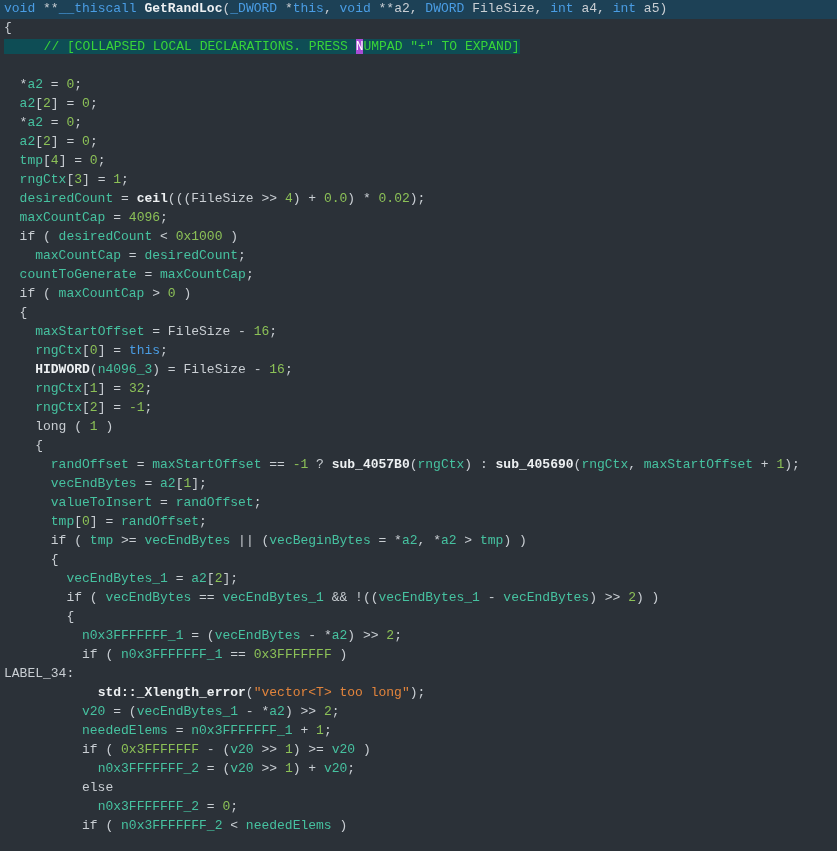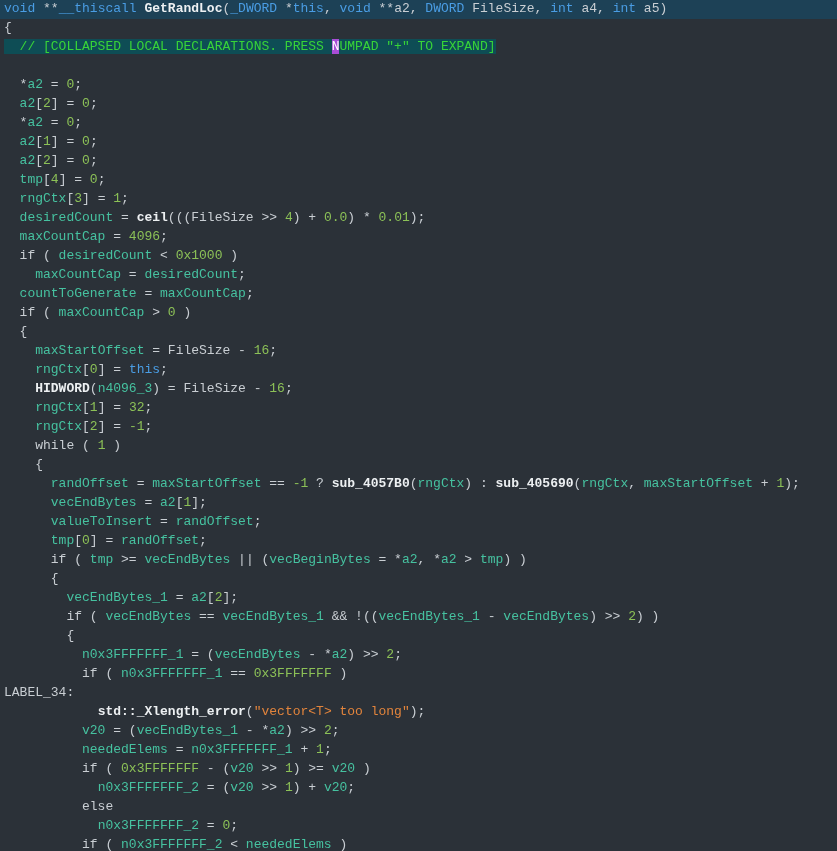--- a/index.html
+++ b/index.html
@@ -10,58 +10,57 @@
   .editor{
     width:837px;height:851px;box-sizing:border-box;overflow:hidden;
     background:var(--bg);
     font-family:"Liberation Mono","DejaVu Sans Mono",monospace;
     font-size:13px;line-height:18.1px;
     color:var(--plain);
     cursor:text;
   }
   .cl{height:19px;white-space:pre;padding-left:4px;}
   .hl-sig{background:var(--sigband);}
-  .band{background:var(--cmtband);display:inline;}
+  .band{background:var(--cmtband);display:inline;padding-left:24px;}
   .tk-k{color:var(--kw);}
   .tk-v{color:var(--var);}
   .tk-n{color:var(--num);}
   .tk-s{color:var(--str);}
   .tk-f{color:var(--fn);font-weight:bold;}
   .tk-p{color:var(--plain);}
   .tk-c{color:var(--cmt);}
   .tk-cur{background:var(--cursor);color:#ffffff;}
 </style>
 </head>
 <body>
 
 <div class="editor">
     <div class="cl hl-sig"><span class="tk-k">void</span><span class="tk-p"> **</span><span class="tk-k">__thiscall</span><span class="tk-p"> </span><span class="tk-f">GetRandLoc</span><span class="tk-p">(</span><span class="tk-k">_DWORD</span><span class="tk-p"> *</span><span class="tk-k">this</span><span class="tk-p">, </span><span class="tk-k">void</span><span class="tk-p"> **a2, </span><span class="tk-k">DWORD</span><span class="tk-p"> FileSize, </span><span class="tk-k">int</span><span class="tk-p"> a4, </span><span class="tk-k">int</span><span class="tk-p"> a5)</span></div>
     <div class="cl"><span class="tk-p">{</span></div>
     <div class="cl"><span class="band"><span class="tk-c">  // [COLLAPSED LOCAL DECLARATIONS. PRESS </span><span class="tk-cur">N</span><span class="tk-c">UMPAD "+" TO EXPAND]</span></span></div>
     <div class="cl"></div>
     <div class="cl"><span class="tk-p">  *</span><span class="tk-v">a2</span><span class="tk-p"> = </span><span class="tk-n">0</span><span class="tk-p">;</span></div>
     <div class="cl"><span class="tk-p">  </span><span class="tk-v">a2</span><span class="tk-p">[</span><span class="tk-n">2</span><span class="tk-p">] = </span><span class="tk-n">0</span><span class="tk-p">;</span></div>
     <div class="cl"><span class="tk-p">  *</span><span class="tk-v">a2</span><span class="tk-p"> = </span><span class="tk-n">0</span><span class="tk-p">;</span></div>
-    <div class="cl"><span class="tk-p">  </span><span class="tk-v">a2</span><span class="tk-p">[</span><span class="tk-n">1</span><span class="tk-p">] = </span><span class="tk-n">0</span><span class="tk-p">;</span></div>
     <div class="cl"><span class="tk-p">  </span><span class="tk-v">a2</span><span class="tk-p">[</span><span class="tk-n">2</span><span class="tk-p">] = </span><span class="tk-n">0</span><span class="tk-p">;</span></div>
     <div class="cl"><span class="tk-p">  </span><span class="tk-v">tmp</span><span class="tk-p">[</span><span class="tk-n">4</span><span class="tk-p">] = </span><span class="tk-n">0</span><span class="tk-p">;</span></div>
     <div class="cl"><span class="tk-p">  </span><span class="tk-v">rngCtx</span><span class="tk-p">[</span><span class="tk-n">3</span><span class="tk-p">] = </span><span class="tk-n">1</span><span class="tk-p">;</span></div>
-    <div class="cl"><span class="tk-p">  </span><span class="tk-v">desiredCount</span><span class="tk-p"> = </span><span class="tk-f">ceil</span><span class="tk-p">(((FileSize &gt;&gt; </span><span class="tk-n">4</span><span class="tk-p">) + </span><span class="tk-n">0.0</span><span class="tk-p">) * </span><span class="tk-n">0.01</span><span class="tk-p">);</span></div>
+    <div class="cl"><span class="tk-p">  </span><span class="tk-v">desiredCount</span><span class="tk-p"> = </span><span class="tk-f">ceil</span><span class="tk-p">(((FileSize &gt;&gt; </span><span class="tk-n">4</span><span class="tk-p">) + </span><span class="tk-n">0.0</span><span class="tk-p">) * </span><span class="tk-n">0.02</span><span class="tk-p">);</span></div>
     <div class="cl"><span class="tk-p">  </span><span class="tk-v">maxCountCap</span><span class="tk-p"> = </span><span class="tk-n">4096</span><span class="tk-p">;</span></div>
     <div class="cl"><span class="tk-p">  if ( </span><span class="tk-v">desiredCount</span><span class="tk-p"> &lt; </span><span class="tk-n">0x1000</span><span class="tk-p"> )</span></div>
     <div class="cl"><span class="tk-p">    </span><span class="tk-v">maxCountCap</span><span class="tk-p"> = </span><span class="tk-v">desiredCount</span><span class="tk-p">;</span></div>
     <div class="cl"><span class="tk-p">  </span><span class="tk-v">countToGenerate</span><span class="tk-p"> = </span><span class="tk-v">maxCountCap</span><span class="tk-p">;</span></div>
     <div class="cl"><span class="tk-p">  if ( </span><span class="tk-v">maxCountCap</span><span class="tk-p"> &gt; </span><span class="tk-n">0</span><span class="tk-p"> )</span></div>
     <div class="cl"><span class="tk-p">  {</span></div>
     <div class="cl"><span class="tk-p">    </span><span class="tk-v">maxStartOffset</span><span class="tk-p"> = FileSize - </span><span class="tk-n">16</span><span class="tk-p">;</span></div>
     <div class="cl"><span class="tk-p">    </span><span class="tk-v">rngCtx</span><span class="tk-p">[</span><span class="tk-n">0</span><span class="tk-p">] = </span><span class="tk-k">this</span><span class="tk-p">;</span></div>
     <div class="cl"><span class="tk-p">    </span><span class="tk-f">HIDWORD</span><span class="tk-p">(</span><span class="tk-v">n4096_3</span><span class="tk-p">) = FileSize - </span><span class="tk-n">16</span><span class="tk-p">;</span></div>
     <div class="cl"><span class="tk-p">    </span><span class="tk-v">rngCtx</span><span class="tk-p">[</span><span class="tk-n">1</span><span class="tk-p">] = </span><span class="tk-n">32</span><span class="tk-p">;</span></div>
     <div class="cl"><span class="tk-p">    </span><span class="tk-v">rngCtx</span><span class="tk-p">[</span><span class="tk-n">2</span><span class="tk-p">] = </span><span class="tk-n">-1</span><span class="tk-p">;</span></div>
-    <div class="cl"><span class="tk-p">    while ( </span><span class="tk-n">1</span><span class="tk-p"> )</span></div>
+    <div class="cl"><span class="tk-p">    long ( </span><span class="tk-n">1</span><span class="tk-p"> )</span></div>
     <div class="cl"><span class="tk-p">    {</span></div>
     <div class="cl"><span class="tk-p">      </span><span class="tk-v">randOffset</span><span class="tk-p"> = </span><span class="tk-v">maxStartOffset</span><span class="tk-p"> == </span><span class="tk-n">-1</span><span class="tk-p"> ? </span><span class="tk-f">sub_4057B0</span><span class="tk-p">(</span><span class="tk-v">rngCtx</span><span class="tk-p">) : </span><span class="tk-f">sub_405690</span><span class="tk-p">(</span><span class="tk-v">rngCtx</span><span class="tk-p">, </span><span class="tk-v">maxStartOffset</span><span class="tk-p"> + </span><span class="tk-n">1</span><span class="tk-p">);</span></div>
     <div class="cl"><span class="tk-p">      </span><span class="tk-v">vecEndBytes</span><span class="tk-p"> = </span><span class="tk-v">a2</span><span class="tk-p">[</span><span class="tk-n">1</span><span class="tk-p">];</span></div>
     <div class="cl"><span class="tk-p">      </span><span class="tk-v">valueToInsert</span><span class="tk-p"> = </span><span class="tk-v">randOffset</span><span class="tk-p">;</span></div>
     <div class="cl"><span class="tk-p">      </span><span class="tk-v">tmp</span><span class="tk-p">[</span><span class="tk-n">0</span><span class="tk-p">] = </span><span class="tk-v">randOffset</span><span class="tk-p">;</span></div>
     <div class="cl"><span class="tk-p">      if ( </span><span class="tk-v">tmp</span><span class="tk-p"> &gt;= </span><span class="tk-v">vecEndBytes</span><span class="tk-p"> || (</span><span class="tk-v">vecBeginBytes</span><span class="tk-p"> = *</span><span class="tk-v">a2</span><span class="tk-p">, *</span><span class="tk-v">a2</span><span class="tk-p"> &gt; </span><span class="tk-v">tmp</span><span class="tk-p">) )</span></div>
     <div class="cl"><span class="tk-p">      {</span></div>
     <div class="cl"><span class="tk-p">        </span><span class="tk-v">vecEndBytes_1</span><span class="tk-p"> = </span><span class="tk-v">a2</span><span class="tk-p">[</span><span class="tk-n">2</span><span class="tk-p">];</span></div>
     <div class="cl"><span class="tk-p">        if ( </span><span class="tk-v">vecEndBytes</span><span class="tk-p"> == </span><span class="tk-v">vecEndBytes_1</span><span class="tk-p"> &amp;&amp; !((</span><span class="tk-v">vecEndBytes_1</span><span class="tk-p"> - </span><span class="tk-v">vecEndBytes</span><span class="tk-p">) &gt;&gt; </span><span class="tk-n">2</span><span class="tk-p">) )</span></div>
     <div class="cl"><span class="tk-p">        {</span></div>

